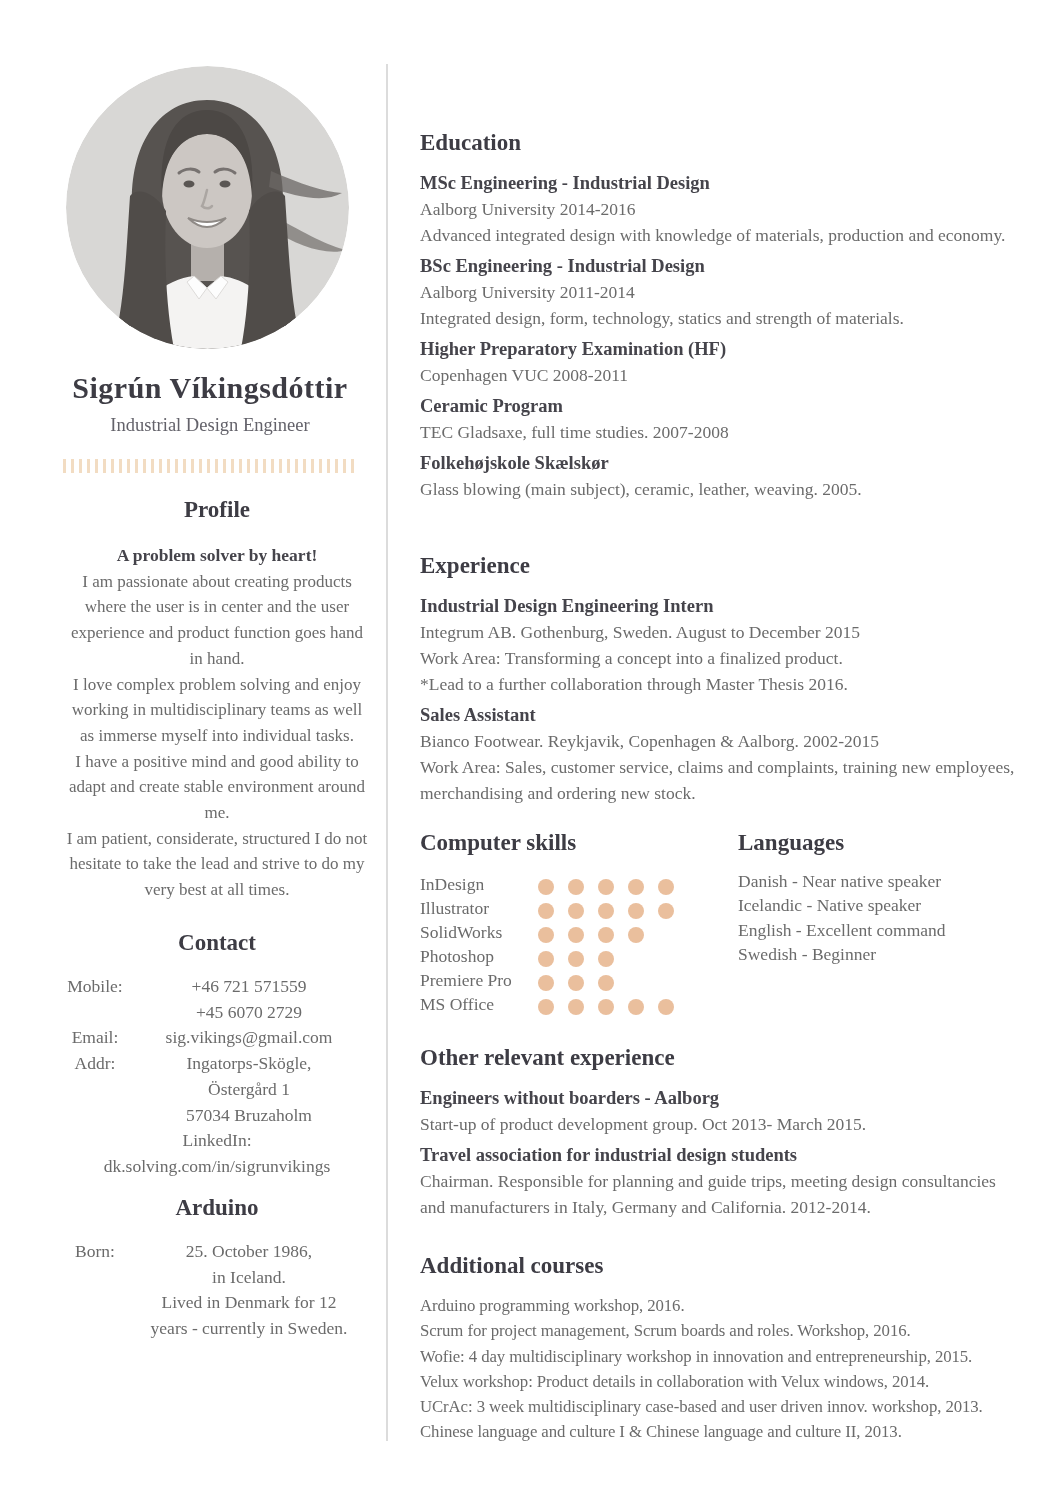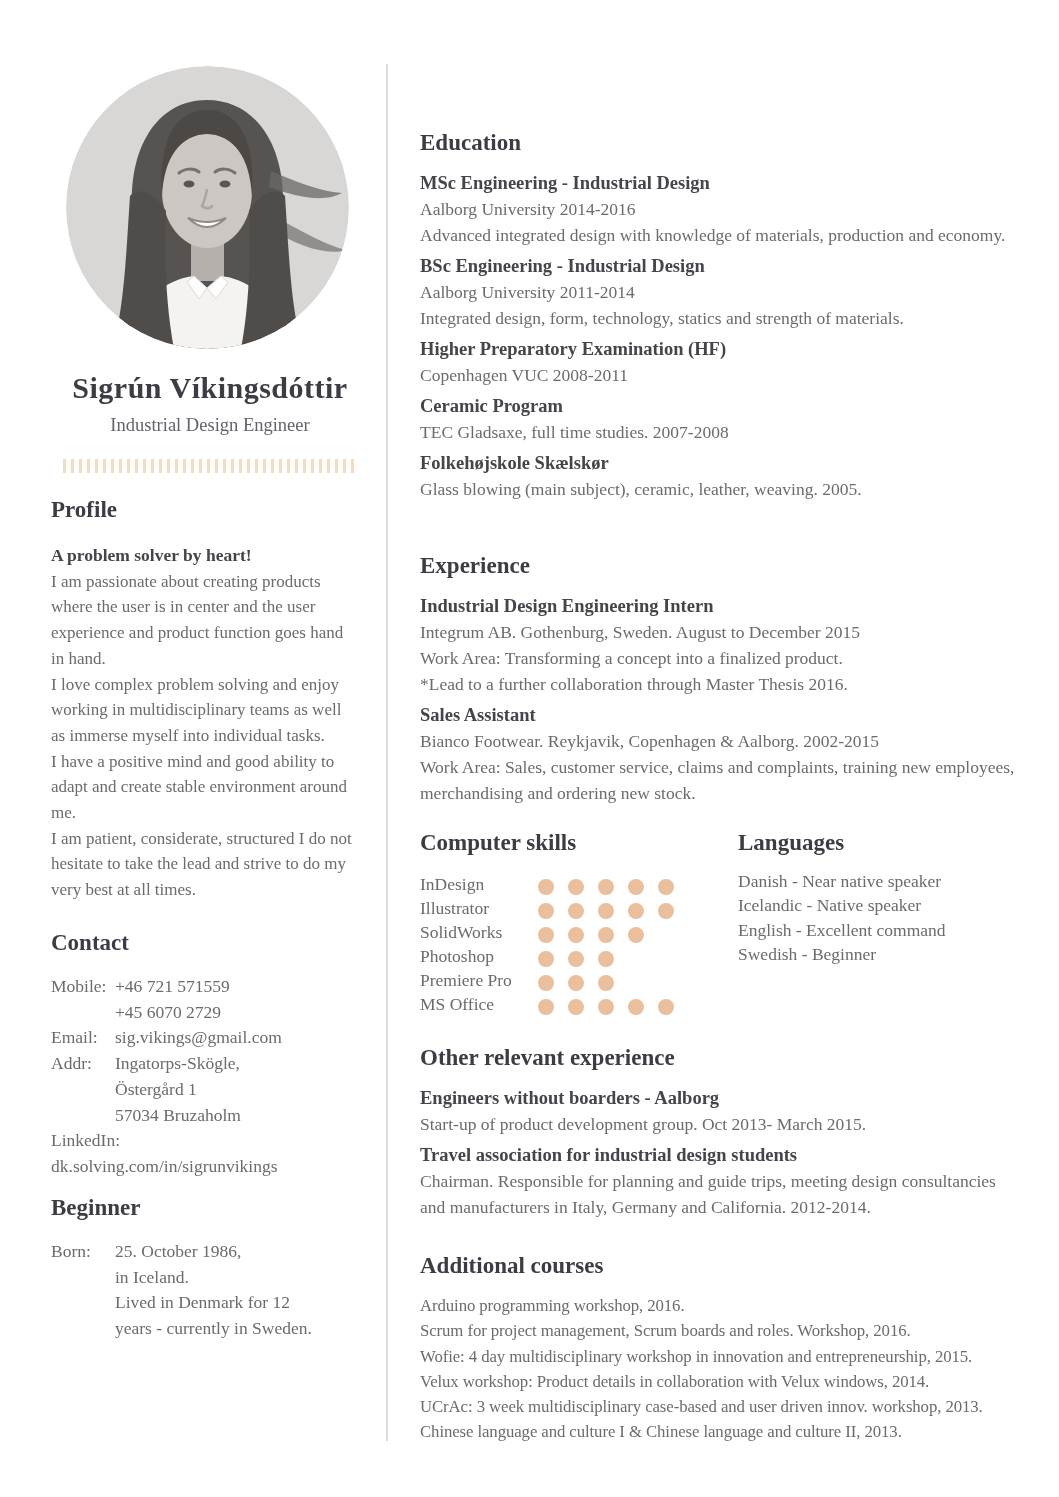--- a/index.html
+++ b/index.html
@@ -21,21 +21,21 @@
   h2{font-size:23px;line-height:30px;}
 
   
   .photo-wrap{position:absolute;left:66px;top:66px;width:283px;height:283px;border-radius:50%;overflow:hidden;}
   .photo-wrap svg{display:block;width:100%;height:100%;}
   .name-block{position:absolute;left:50px;top:370px;width:320px;text-align:center;}
   .person-name{font-size:30px;line-height:36px;letter-spacing:.5px;}
   .person-title{font-size:18.5px;line-height:24px;margin-top:7px;color:#63626a;}
   .ticks{position:absolute;left:63px;top:459px;width:295px;height:14px;
     background:repeating-linear-gradient(90deg,var(--accent-ticks) 0 3px,transparent 3px 8px);}
-  .lsec{position:absolute;left:51px;width:308px;}
+  .lsec{position:absolute;left:63px;width:308px;text-align:center;}
   .sec-profile{top:495px;}
   .sec-contact{top:928px;}
   .sec-personal{top:1193px;}
   .sec-references{top:1368px;}
   .lsec h2{margin-bottom:16px;}
   .lead{font-weight:bold;font-size:17.5px;color:var(--subhead-text);line-height:25.7px;margin-top:18px;}
   .para{font-size:17px;line-height:25.7px;}
   .label-grid{display:grid;grid-template-columns:64px 1fr;font-size:17.5px;line-height:25.7px;}
   .label-grid .val{white-space:pre-line;}
   .plain-line{font-size:17.5px;line-height:25.7px;}
@@ -129,21 +129,21 @@
       <span>Addr:</span>
       <span class="val">Ingatorps-Skögle,
 Östergård 1
 57034 Bruzaholm</span>
     </div>
     <div class="plain-line">LinkedIn:</div>
     <div class="plain-line">dk.solving.com/in/sigrunvikings</div>
   </section>
 
   <section class="lsec sec-personal">
-    <h2>Beginner</h2>
+    <h2>Arduino</h2>
     <div class="label-grid">
       <span>Born:</span>
       <span class="val">25. October 1986,
 in Iceland.
 Lived in Denmark for 12
 years - currently in Sweden.</span>
     </div>
   </section>
 
 

